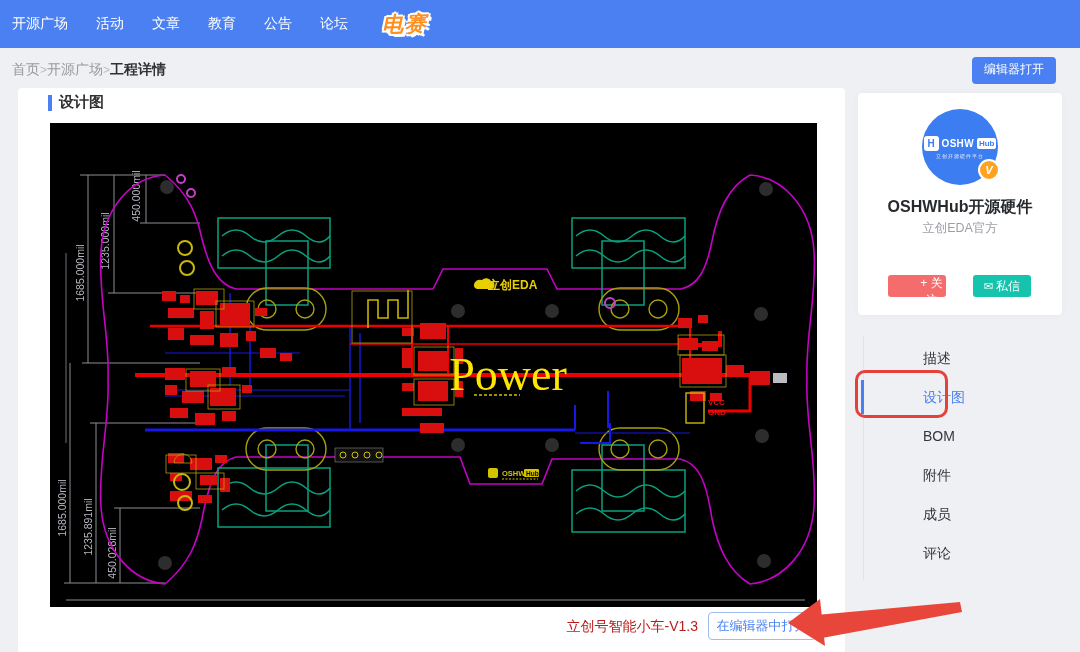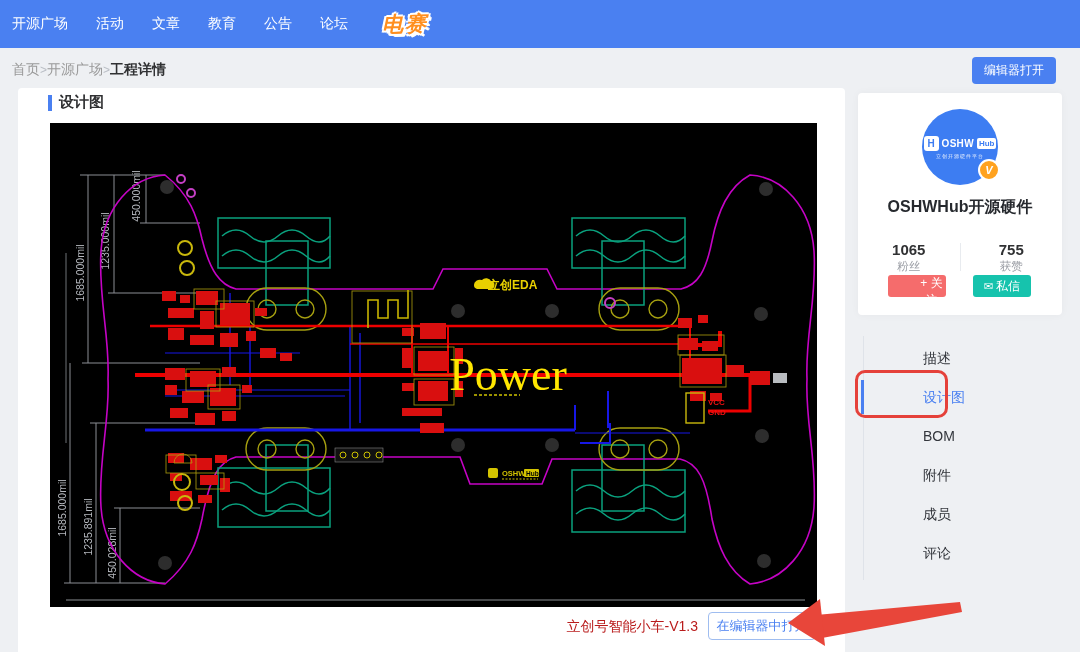--- a/index.html
+++ b/index.html
@@ -12,21 +12,21 @@
   .nav-item { color:#fff; font-size:14px; margin-right:28px; cursor:pointer; white-space:nowrap; }
   .nav-logo { font-size:21px; font-weight:bold; font-style:italic; color:#ff8f1f; letter-spacing:2px; transform:rotate(-2deg); margin-left:6px;
     text-shadow:-2px -1px 0 #fff,2px -1px 0 #fff,-2px 2px 0 #fff,2px 2px 0 #fff,0 2px 0 #fff,0 -2px 0 #fff,3px 3px 0 #fff; }
 
   
   .crumbs { position:absolute; left:12px; top:61px; font-size:14px; color:#999; display:flex; align-items:center; gap:0; }
   .crumb-link { color:#999; cursor:pointer; }
   .crumb-sep { color:#b9bdc4; font-size:12px; }
   .crumb-current { color:#303133; font-weight:bold; }
   .open-editor-top { position:absolute; left:972px; top:57px; width:84px; height:27px; background:#4a80f1; border:none; border-radius:4px;
-    color:#fff; font-size:12px; line-height:27px; text-align:center; cursor:pointer; font-family:Liberation Sans, sans-serif; }
+    color:#fff; font-size:12px; line-height:27px; text-align:center; cursor:pointer; font-family:Liberation Mono, monospace; }
 
   
   .main-card { position:absolute; left:18px; top:88px; width:827px; height:564px; background:#fff; border-radius:4px 4px 0 0; }
   .section-head { position:absolute; left:48px; top:93px; display:flex; align-items:center; }
   .section-bar { width:4px; height:16px; background:#4a80f1; margin-right:7px; }
   .section-title { font-size:15px; font-weight:bold; color:#303133; }
   .pcb-wrap { position:absolute; left:50px; top:123px; width:767px; height:484px; background:#000; }
   .pcb-wrap svg { display:block; width:767px; height:484px; }
 
   .proj-name { position:absolute; left:540px; top:618px; width:158px; text-align:right; font-size:14px; color:#b91c1c; }
@@ -304,31 +304,21 @@
     <div class="avatar">
       <div class="av-row">
         <span class="av-ico">H</span>
         <span class="av-oshw">OSHW</span>
         <span class="av-hub">Hub</span>
       </div>
       <div class="av-sub">立创开源硬件平台</div>
     </div>
     <div class="v-badge">V</div>
     <div class="p-name">OSHWHub开源硬件</div>
-    <div class="stats">
-      <div class="stat">
-        <div class="stat-val">1065</div>
-        <div class="stat-label">粉丝</div>
-      </div>
-      <div class="stat-divider"></div>
-      <div class="stat">
-        <div class="stat-val">755</div>
-        <div class="stat-label">获赞</div>
-      </div>
-    </div>
+    <div class="p-sub">立创EDA官方</div>
     <button class="follow-btn">+ 关注</button>
     <button class="msg-btn">
       <span class="env">✉</span>
       <span>私信</span>
     </button>
   </div>
 
   <div class="menu-track"></div>
   <div class="menu-active-bar"></div>
   <div class="menu-item" style="top:350px">描述</div>

